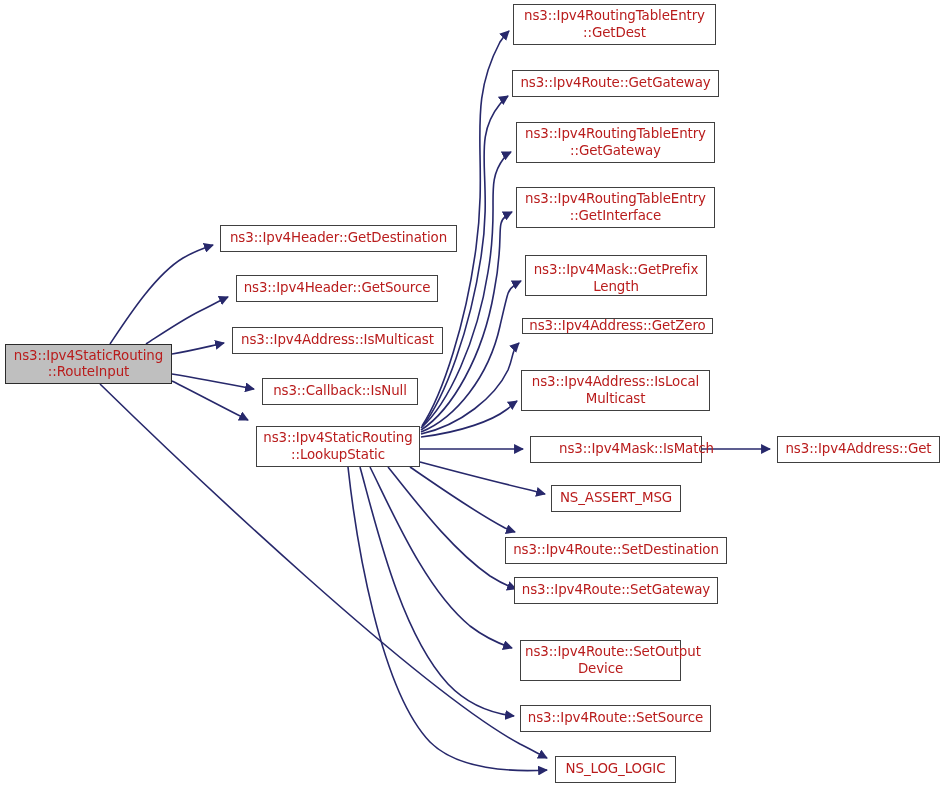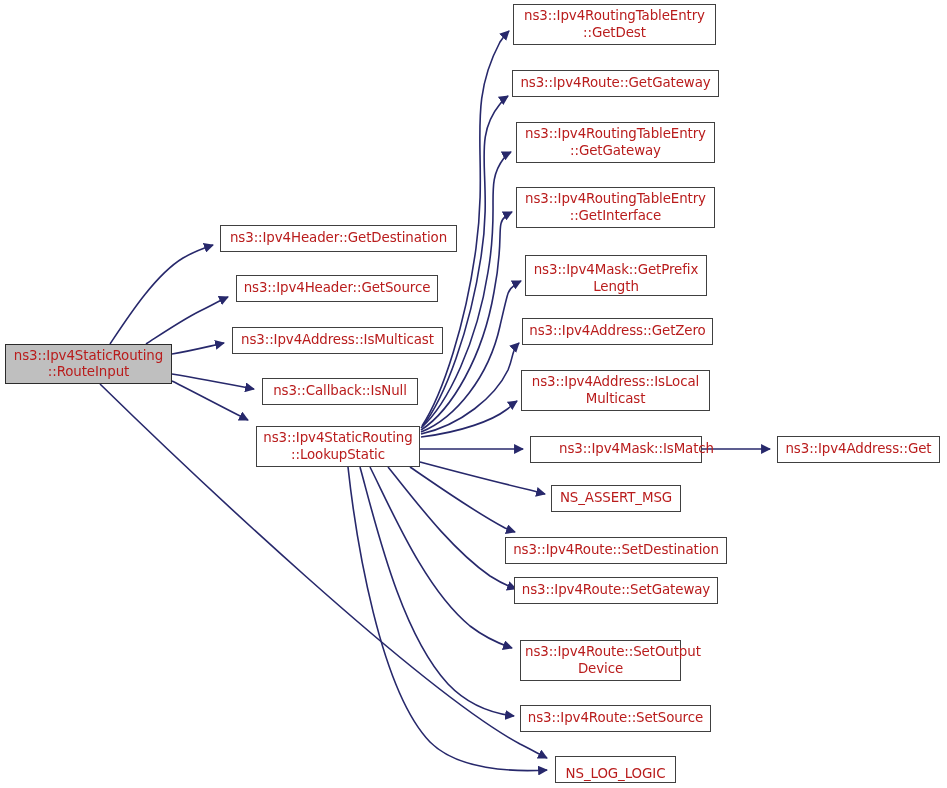--- a/index.html
+++ b/index.html
@@ -94,25 +94,25 @@
 ::LookupStatic</span></div>
     <div class="node" style="left: 513px; top: 4px; width: 203px; height: 41px;"><span class="lbl">ns3::Ipv4RoutingTableEntry
 ::GetDest</span></div>
     <div class="node" style="left: 512px; top: 70px; width: 207px; height: 27px;"><span class="lbl">ns3::Ipv4Route::GetGateway</span></div>
     <div class="node" style="left: 516px; top: 122px; width: 199px; height: 41px;"><span class="lbl">ns3::Ipv4RoutingTableEntry
 ::GetGateway</span></div>
     <div class="node" style="left: 516px; top: 187px; width: 199px; height: 41px;"><span class="lbl">ns3::Ipv4RoutingTableEntry
 ::GetInterface</span></div>
     <div class="node" style="left: 525px; top: 255px; width: 182px; height: 41px; align-items: flex-end;"><span class="lbl">ns3::Ipv4Mask::GetPrefix
 Length</span></div>
-    <div class="node" style="left: 522px; top: 318px; width: 191px; height: 27px;"><span class="lbl">ns3::Ipv4Address::GetZero</span></div>
+    <div class="node" style="left: 522px; top: 318px; width: 191px; height: 16px;"><span class="lbl">ns3::Ipv4Address::GetZero</span></div>
     <div class="node" style="left: 521px; top: 370px; width: 189px; height: 41px;"><span class="lbl">ns3::Ipv4Address::IsLocal
 Multicast</span></div>
     <div class="node" style="left: 530px; top: 436px; width: 172px; height: 27px; padding-left: 24px;"><span class="lbl">ns3::Ipv4Mask::IsMatch</span></div>
     <div class="node" style="left: 777px; top: 436px; width: 163px; height: 27px;"><span class="lbl">ns3::Ipv4Address::Get</span></div>
     <div class="node" style="left: 551px; top: 485px; width: 130px; height: 27px;"><span class="lbl">NS_ASSERT_MSG</span></div>
     <div class="node" style="left: 505px; top: 537px; width: 222px; height: 27px;"><span class="lbl">ns3::Ipv4Route::SetDestination</span></div>
     <div class="node" style="left: 514px; top: 577px; width: 204px; height: 27px;"><span class="lbl">ns3::Ipv4Route::SetGateway</span></div>
     <div class="node" style="left: 520px; top: 640px; width: 161px; height: 41px;"><span class="lbl">ns3::Ipv4Route::SetOutput
 Device</span></div>
     <div class="node" style="left: 520px; top: 705px; width: 191px; height: 27px;"><span class="lbl">ns3::Ipv4Route::SetSource</span></div>
-    <div class="node" style="left: 555px; top: 756px; width: 121px; height: 27px; align-items: flex-end;"><span class="lbl">NS_LOG_LOGIC</span></div>
+    <div class="node" style="left: 555px; top: 756px; width: 121px; height: 27px;"><span class="lbl">NS_LOG_LOGIC</span></div>
   </div>
 
 </body></html>

